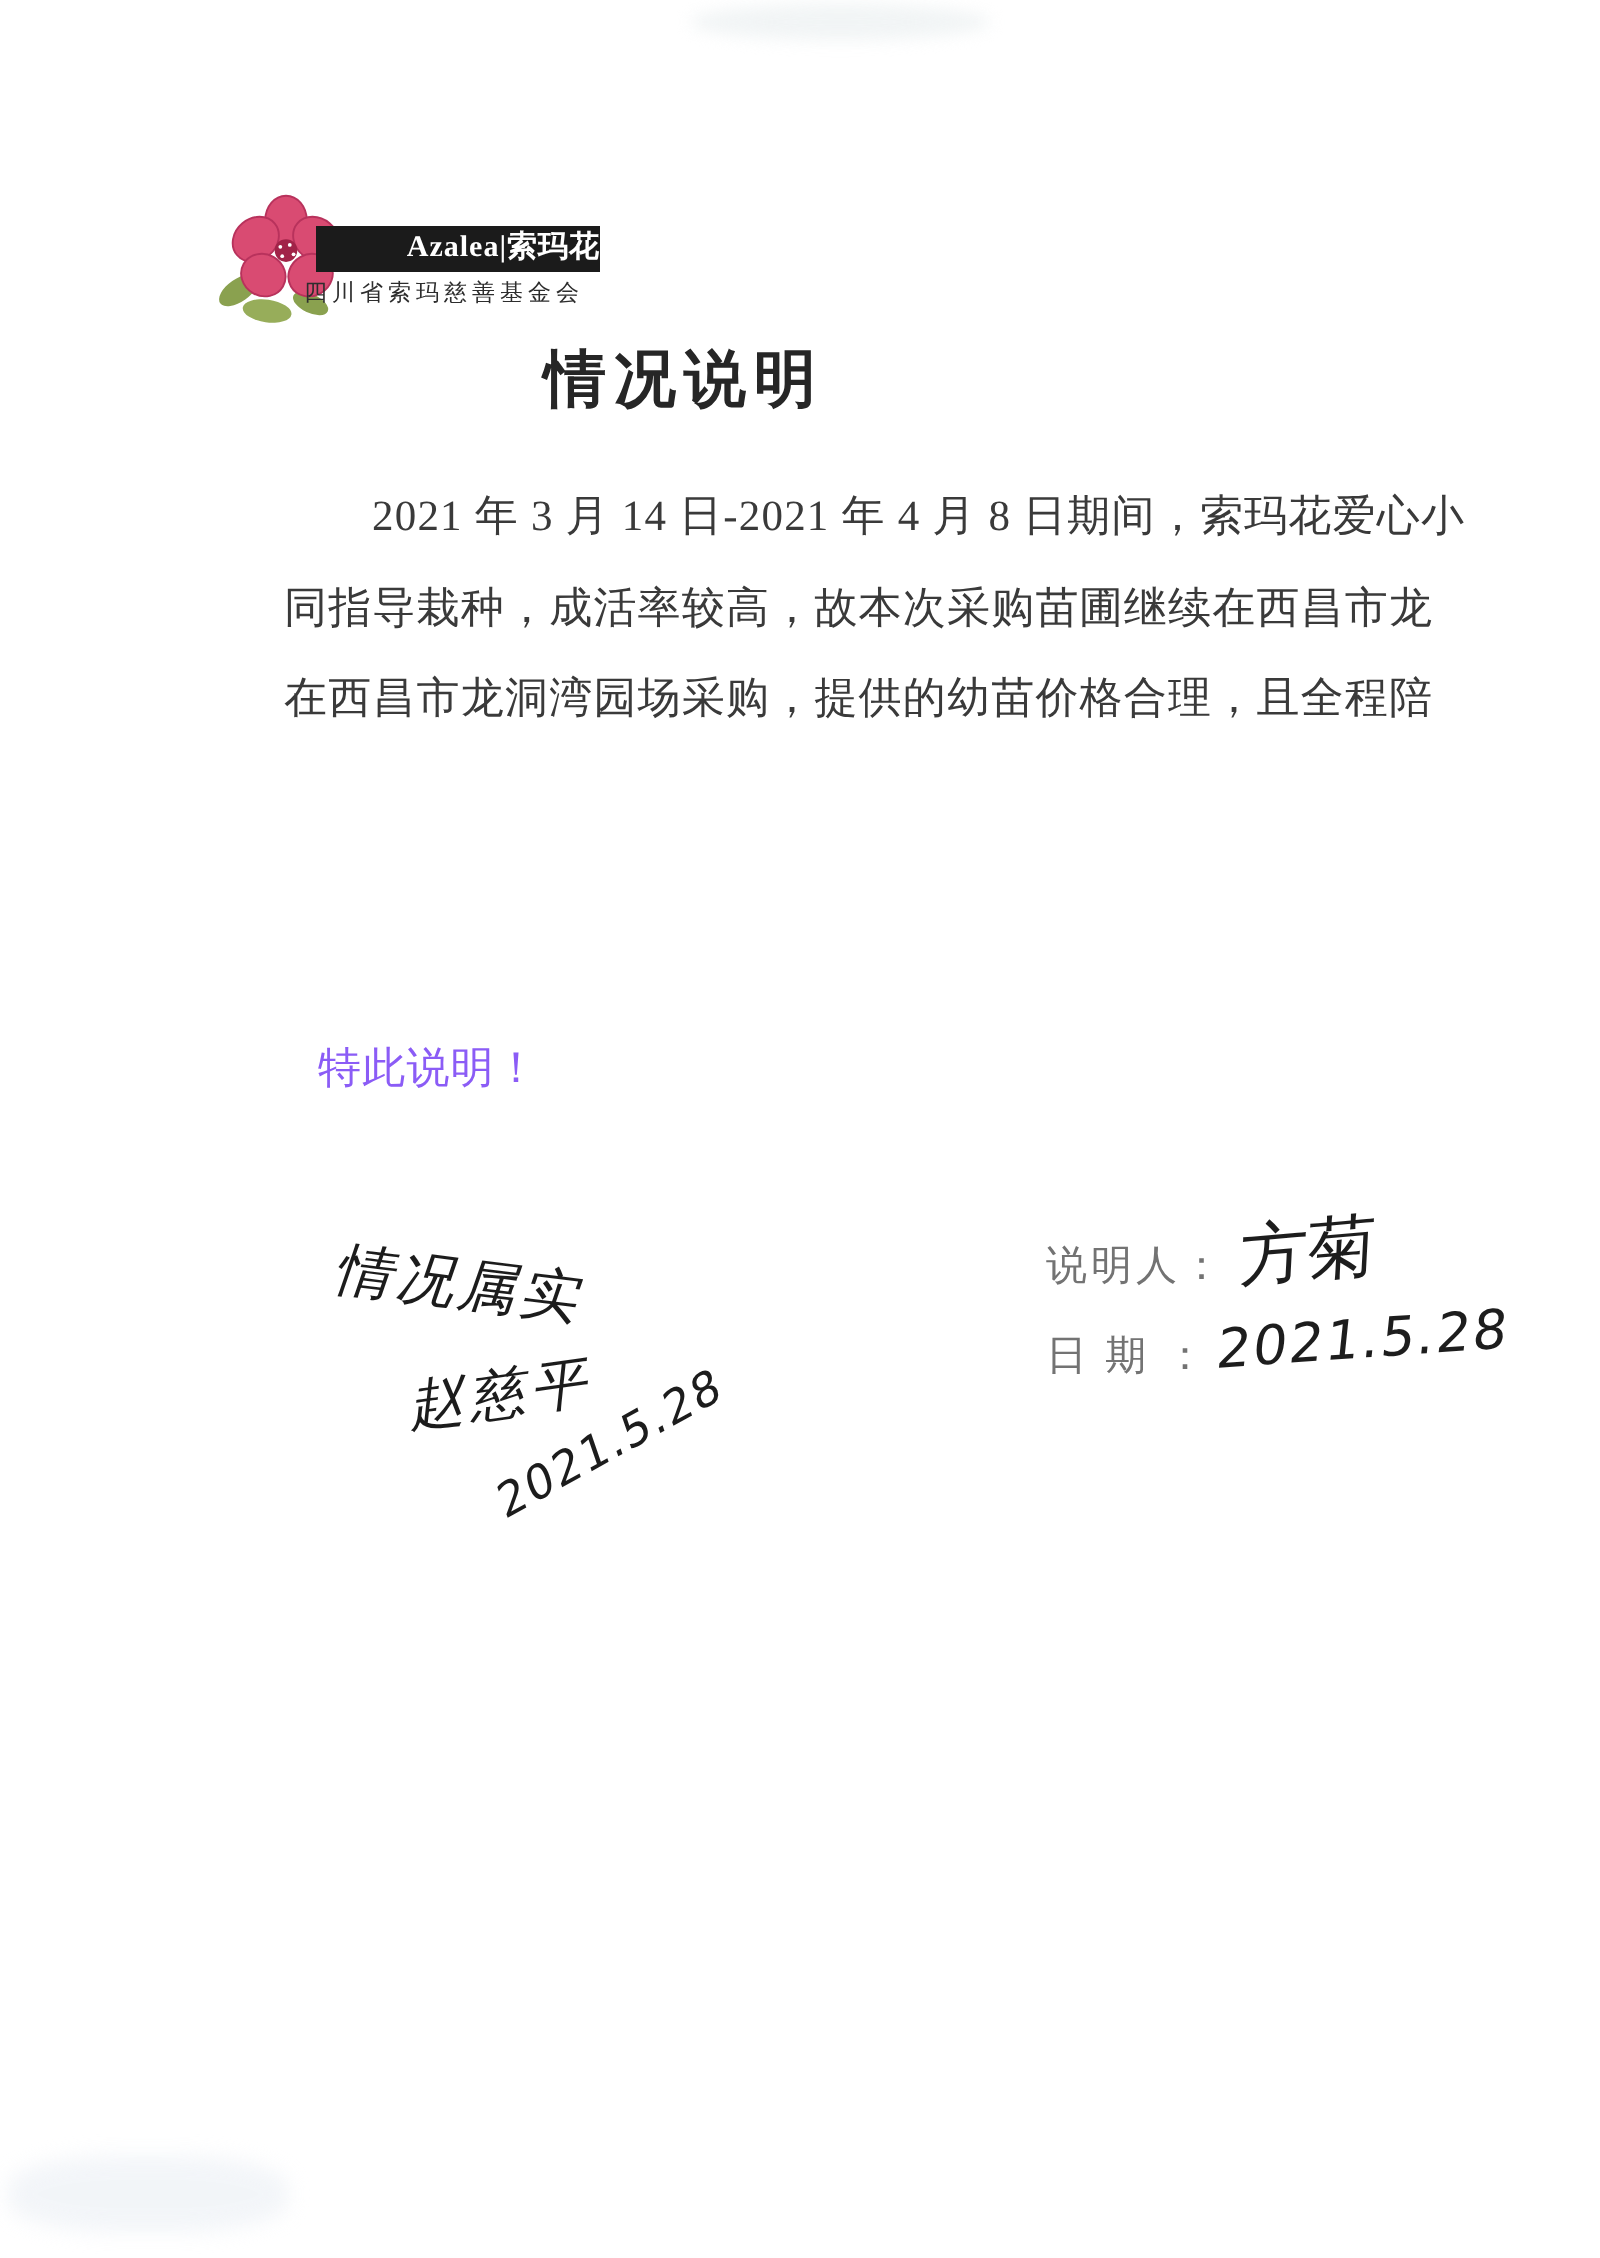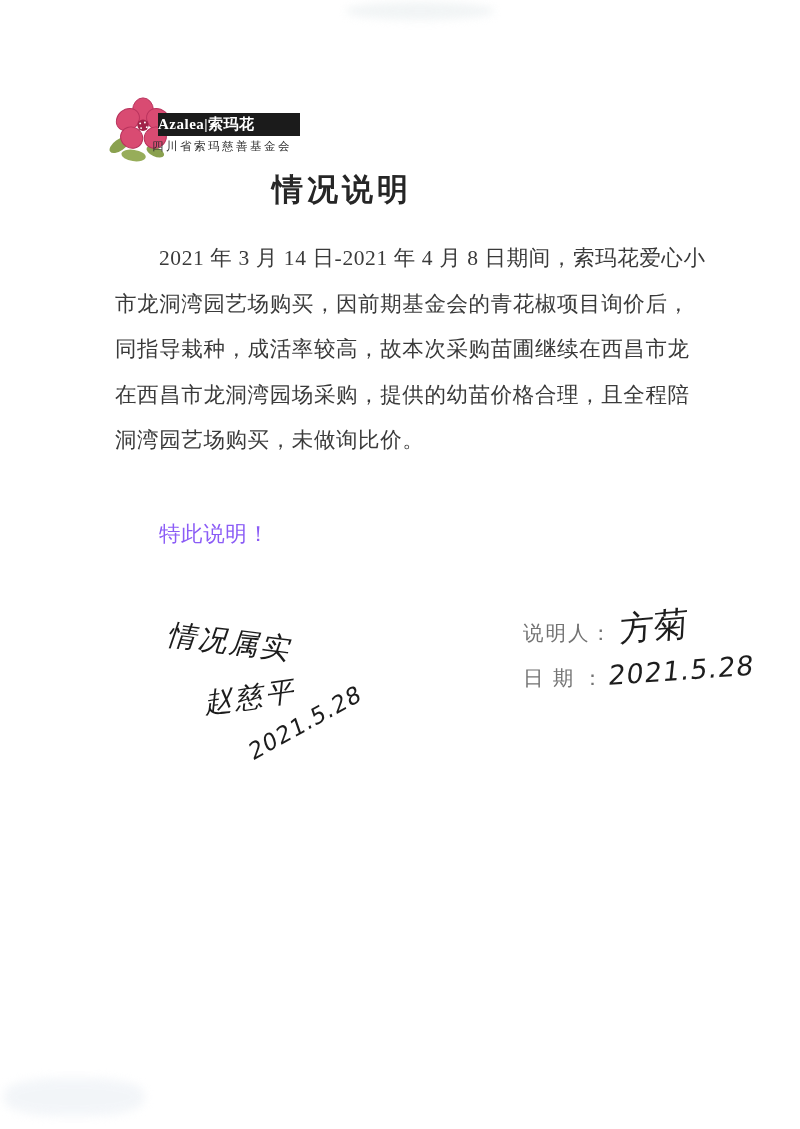--- a/index.html
+++ b/index.html
@@ -20,41 +20,41 @@
     background:#e9eef4;border-radius:40%;filter:blur(5px);opacity:.55;
   }
 
   
   .logo{position:absolute;left:105px;top:96px;width:215px;height:66px;}
   .logo-flower{position:absolute;left:0;top:0;}
   .logo-banner{
     position:absolute;left:53px;top:17px;width:142px;height:23px;
     background:#1b1b1b;color:#ffffff;
     font-family:"Liberation Serif", serif;font-weight:bold;font-size:15px;
-    line-height:23px;text-align:left;letter-spacing:.5px;
+    line-height:23px;text-align:right;letter-spacing:.5px;
   }
   .logo-org{
     position:absolute;left:47px;top:43px;width:165px;
     font-size:11.5px;font-weight:normal;color:#2d2d2d;letter-spacing:2.5px;
     white-space:nowrap;
   }
 
   
   .title{
     position:absolute;left:0;top:169px;width:684px;
     text-align:center;font-size:31px;font-weight:bold;color:#262626;
     letter-spacing:4px;
   }
 
   
   .body-text{
     position:absolute;left:115px;top:236px;width:585px;
     font-size:21.5px;color:#3a3a3a;letter-spacing:.6px;
   }
-  .body-line{height:45.5px;line-height:45.5px;white-space:nowrap;}
+  .body-line{height:45.5px;line-height:45.5px;white-space:nowrap;margin-left:27px;}
   .body-line.indent{padding-left:44px;}
   .closing{
     position:absolute;left:159px;top:520px;
     font-size:21.5px;color:#8b5cf6;letter-spacing:.6px;line-height:28px;
   }
 
   
   .sig-row-1{position:absolute;left:523px;top:612px;white-space:nowrap;}
   .sig-row-2{position:absolute;left:523px;top:662px;white-space:nowrap;}
   .sig-label{
@@ -127,24 +127,22 @@
       </svg>
     </span>
     <div class="logo-banner">Azalea|索玛花</div>
     <div class="logo-org">四川省索玛慈善基金会</div>
   </div>
 
   <div class="title">情况说明</div>
 
   <div class="body-text">
     <div class="body-line indent">2021 年 3 月 14 日-2021 年 4 月 8 日期间，索玛花爱心小</div>
-    <div class="body-line">市龙洞湾园艺场购买，因前期基金会的青花椒项目询价后，</div>
     <div class="body-line">同指导栽种，成活率较高，故本次采购苗圃继续在西昌市龙</div>
     <div class="body-line">在西昌市龙洞湾园场采购，提供的幼苗价格合理，且全程陪</div>
-    <div class="body-line">洞湾园艺场购买，未做询比价。</div>
   </div>
 
   <div class="closing">特此说明！</div>
 
   <div class="sig-row-1">
     <span class="sig-label">说明人：</span><span class="hand hand-name">方菊</span>
   </div>
   <div class="sig-row-2">
     <span class="sig-label">日 期 ：</span><span class="hand hand-date">2021.5.28</span>
   </div>

